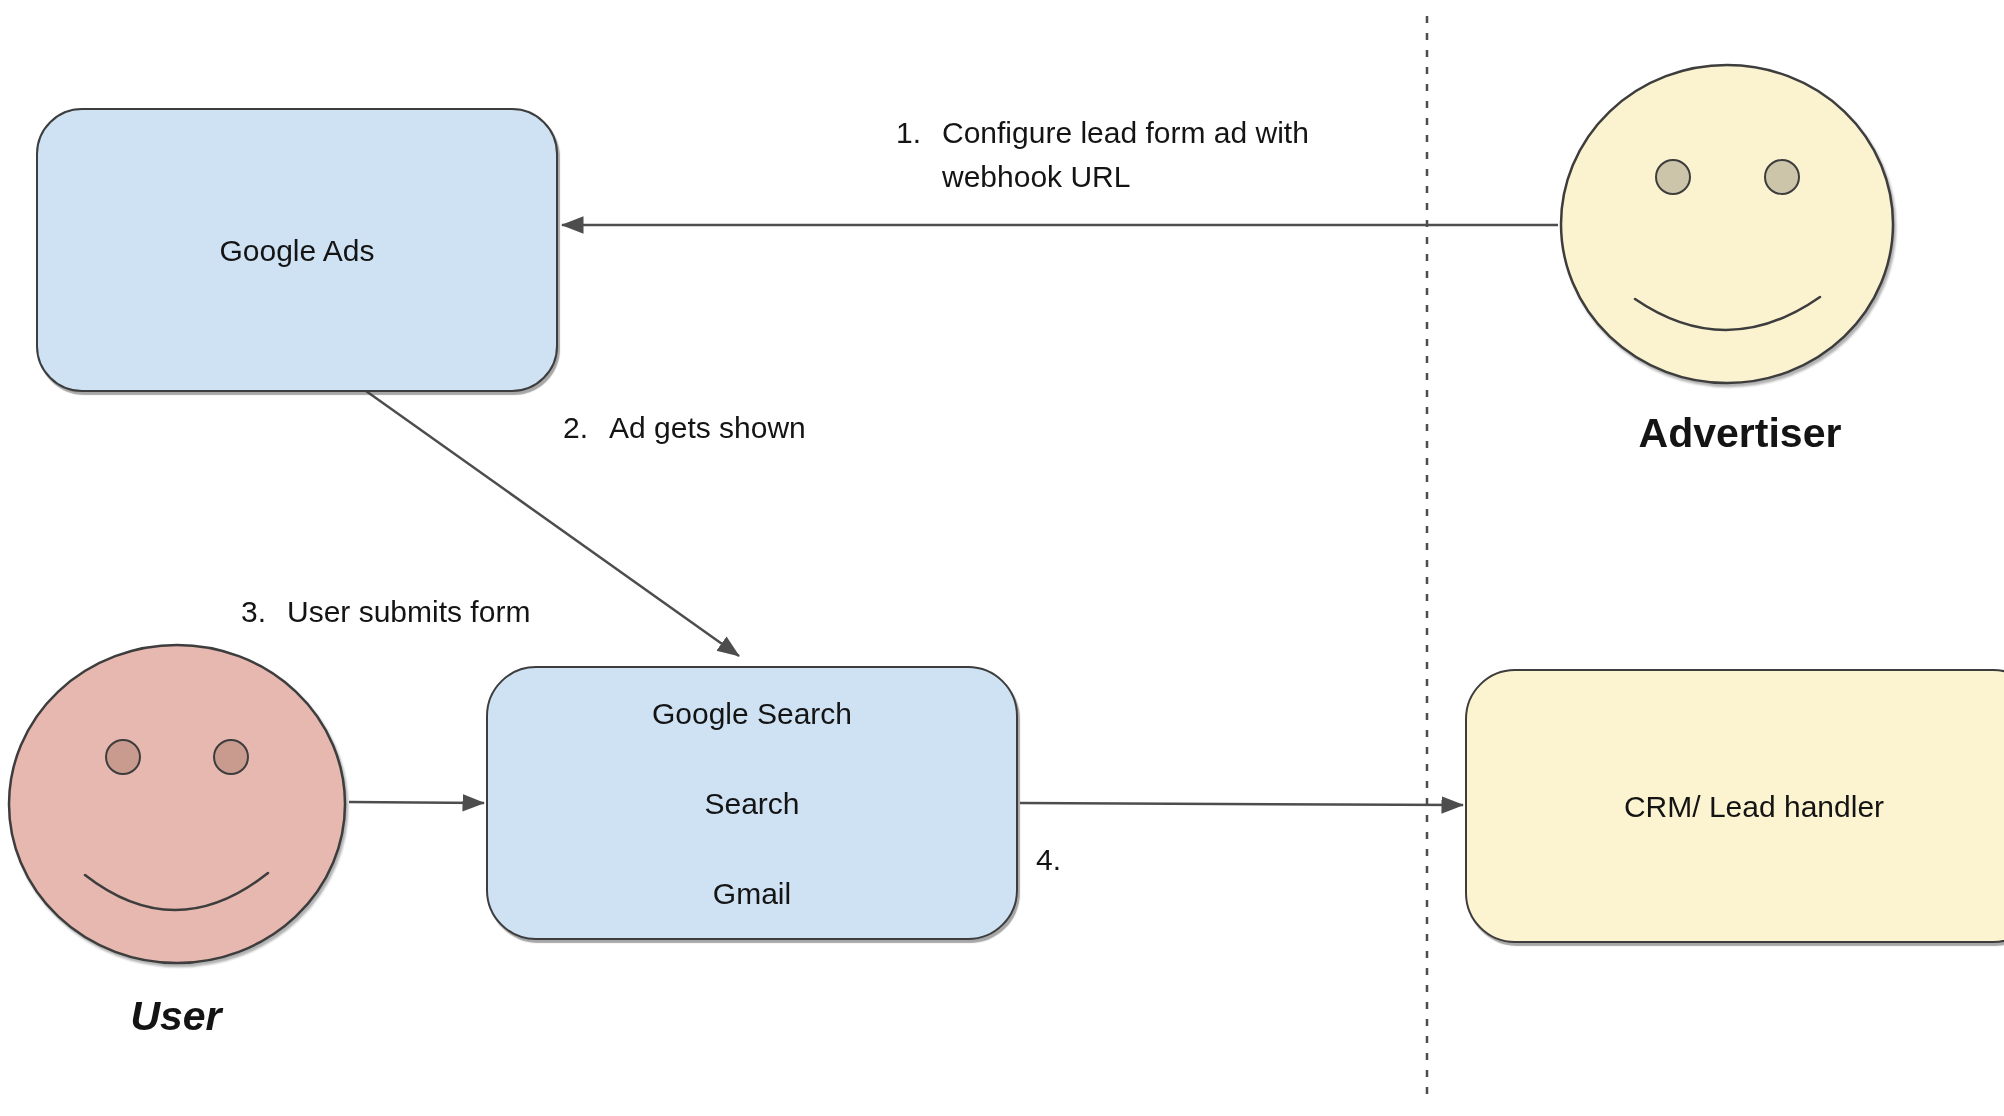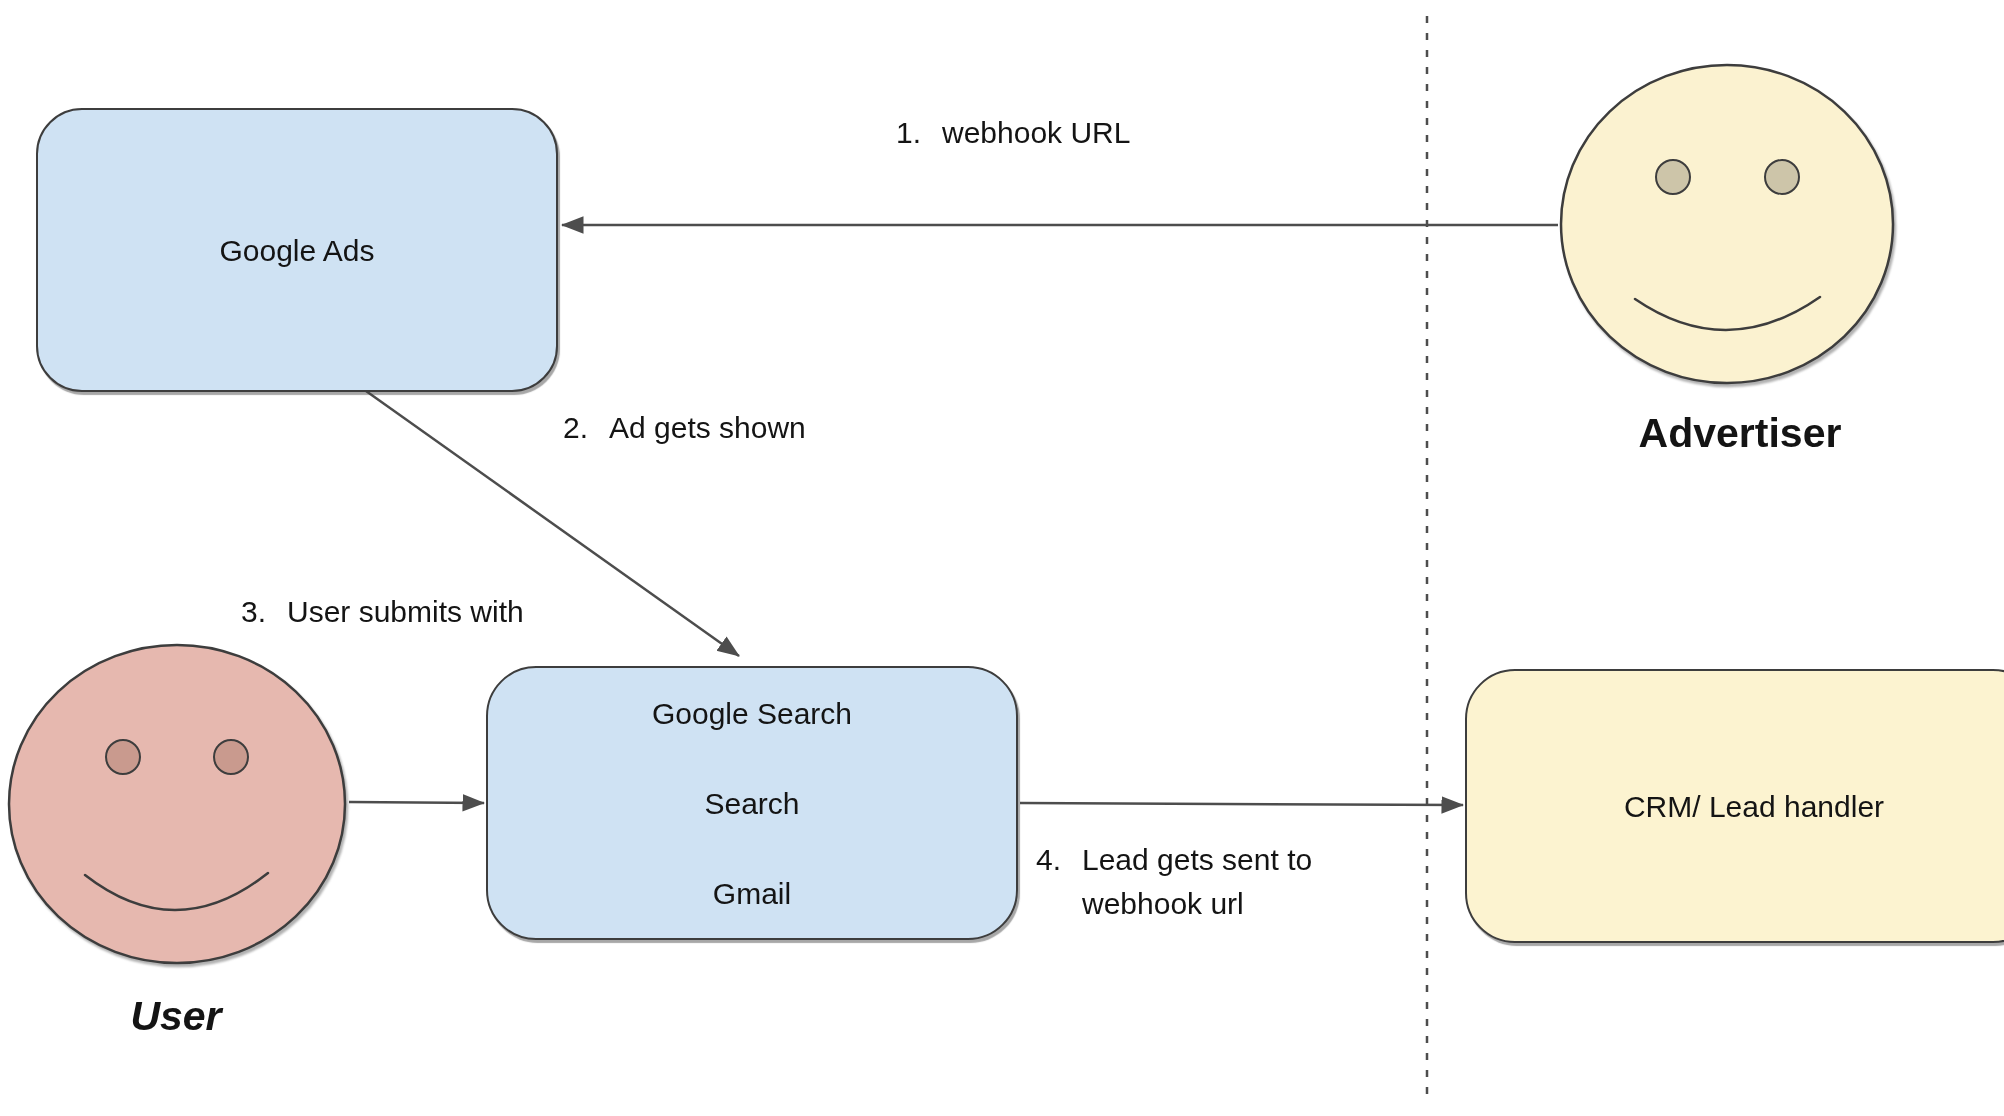--- a/index.html
+++ b/index.html
@@ -152,39 +152,36 @@
     <ellipse class="face-yellow-fill" cx="168" cy="161" rx="166" ry="159"></ellipse>
     <circle class="eye-tan" cx="114" cy="114" r="17"></circle>
     <circle class="eye-tan" cx="223" cy="114" r="17"></circle>
     <path class="smile" d="M 76 236 Q 168 299 261 234"></path>
   </svg>
   <div class="actor-label actor-label-advertiser">Advertiser</div>
 
   <div class="ann ann-step1">
     <span class="num">1.</span>
     <span class="txt">
+      <div>Configure lead form ad with</div>
       <div>webhook URL</div>
     </span>
   </div>
 
   <div class="ann ann-step2">
     <span class="num">2.</span>
     <span class="txt">
       <div>Ad gets shown</div>
     </span>
   </div>
 
   <div class="ann ann-step3">
     <span class="num">3.</span>
     <span class="txt">
-      <div>User submits with</div>
+      <div>User submits form</div>
     </span>
   </div>
 
   <div class="ann ann-step4">
     <span class="num">4.</span>
-    <span class="txt">
-      <div>Lead gets sent to</div>
-      <div>webhook url</div>
-    </span>
   </div>
 
 </div>
 
 </body></html>

